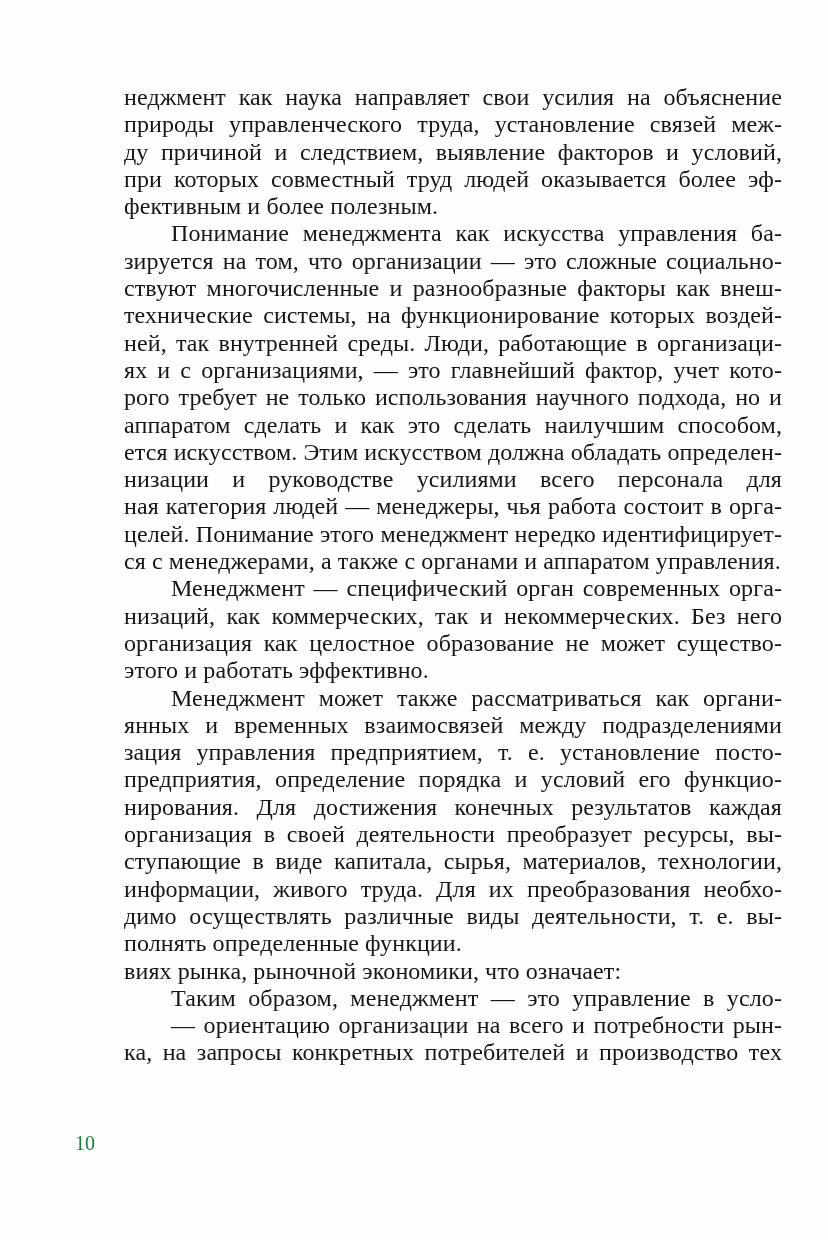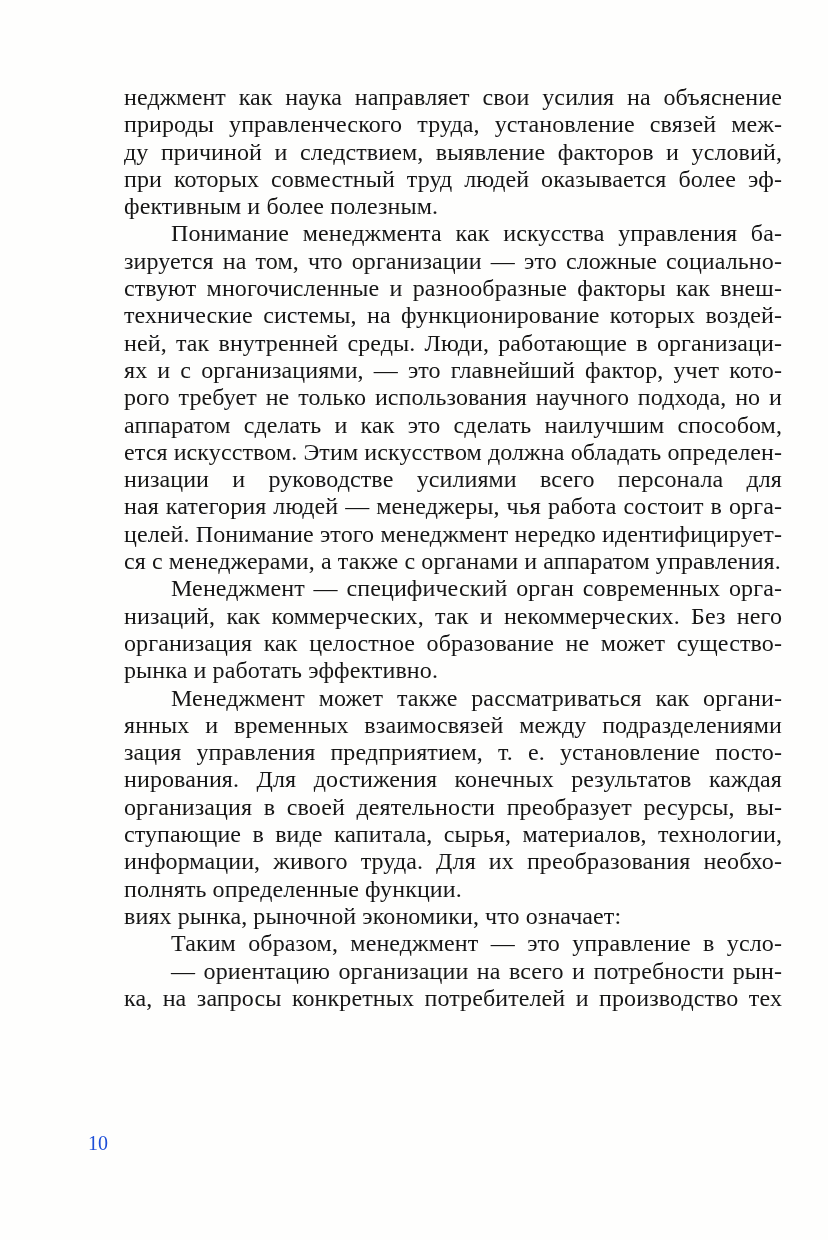--- a/index.html
+++ b/index.html
@@ -42,24 +42,24 @@
     white-space: normal;
   }
   .line.last {
     text-align-last: left;
   }
   .line.first {
     text-indent: 47px;
   }
   .page-number {
     position: absolute;
-    left: 88px;
+    left: 75px;
     top: 1132px;
     font-size: 20px;
-    color: #1d4ed8;
+    color: #15803d;
   }
 </style>
 </head>
 <body>
 
 <div class="book-page">
   <div class="text-block">
       <div class="paragraph">
         <div class="line">неджмент как наука направляет свои усилия на объяснение</div>
         <div class="line">природы управленческого труда, установление связей меж-</div>
@@ -81,30 +81,32 @@
         <div class="line">ется искусством. Этим искусством должна обладать определен-</div>
         <div class="line">низации и руководстве усилиями всего персонала для достижения</div>
         <div class="line">ная категория людей — менеджеры, чья работа состоит в орга-</div>
         <div class="line">целей. Понимание этого менеджмент нередко идентифицирует-</div>
         <div class="line last">ся с менеджерами, а также с органами и аппаратом управления.</div>
       </div>
       <div class="paragraph">
         <div class="line first">Менеджмент — специфический орган современных орга-</div>
         <div class="line">низаций, как коммерческих, так и некоммерческих. Без него</div>
         <div class="line">организация как целостное образование не может существо-</div>
-        <div class="line last">рынка и работать эффективно.</div>
+        <div class="line last">этого и работать эффективно.</div>
       </div>
       <div class="paragraph">
         <div class="line first">Менеджмент может также рассматриваться как органи-</div>
         <div class="line">янных и временных взаимосвязей между подразделениями</div>
         <div class="line">зация управления предприятием, т. е. установление посто-</div>
+        <div class="line">предприятия, определение порядка и условий его функцио-</div>
         <div class="line">нирования. Для достижения конечных результатов каждая</div>
         <div class="line">организация в своей деятельности преобразует ресурсы, вы-</div>
         <div class="line">ступающие в виде капитала, сырья, материалов, технологии,</div>
         <div class="line">информации, живого труда. Для их преобразования необхо-</div>
+        <div class="line">димо осуществлять различные виды деятельности, т. е. вы-</div>
         <div class="line last">полнять определенные функции.</div>
       </div>
       <div class="paragraph">
         <div class="line last">виях рынка, рыночной экономики, что означает:</div>
         <div class="line first">Таким образом, менеджмент — это управление в усло-</div>
       </div>
       <div class="paragraph">
         <div class="line first">— ориентацию организации на всего и потребности рын-</div>
         <div class="line">ка, на запросы конкретных потребителей и производство тех</div>
       </div>

